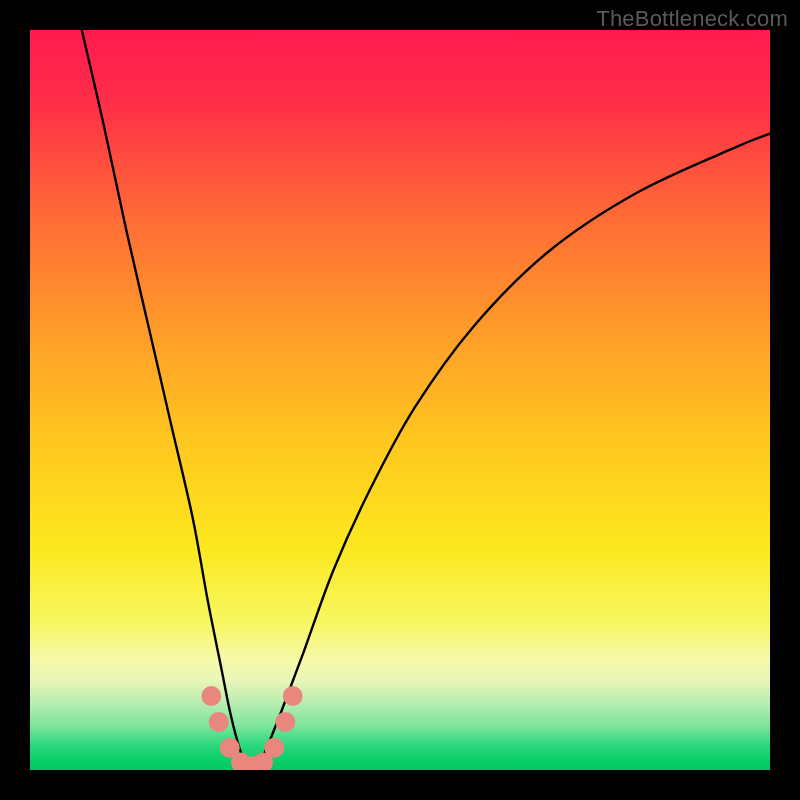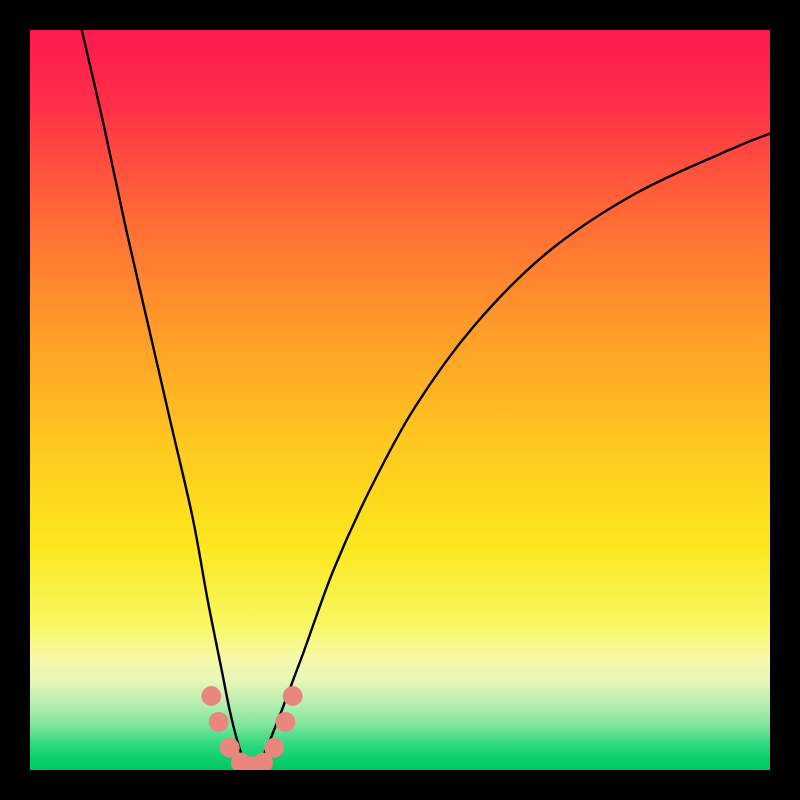--- a/index.html
+++ b/index.html
@@ -86,14 +86,15 @@
           <circle cx="222.00" cy="736.30" r="10" fill="#e9877e"></circle>
           <circle cx="233.10" cy="732.60" r="10" fill="#e9877e"></circle>
           <circle cx="244.20" cy="717.80" r="10" fill="#e9877e"></circle>
           <circle cx="255.30" cy="691.90" r="10" fill="#e9877e"></circle>
           <circle cx="262.70" cy="666.00" r="10" fill="#e9877e"></circle>
         </g>
     </svg>
 
   </div>
 
+  <div class="watermark">TheBottleneck.com</div>
 
 </div>
 
 </body></html>

